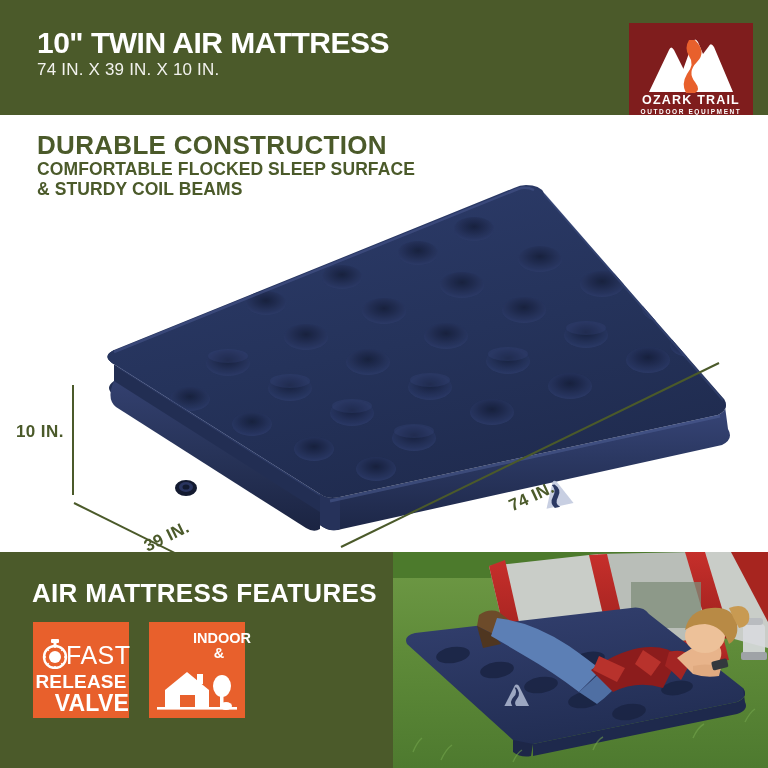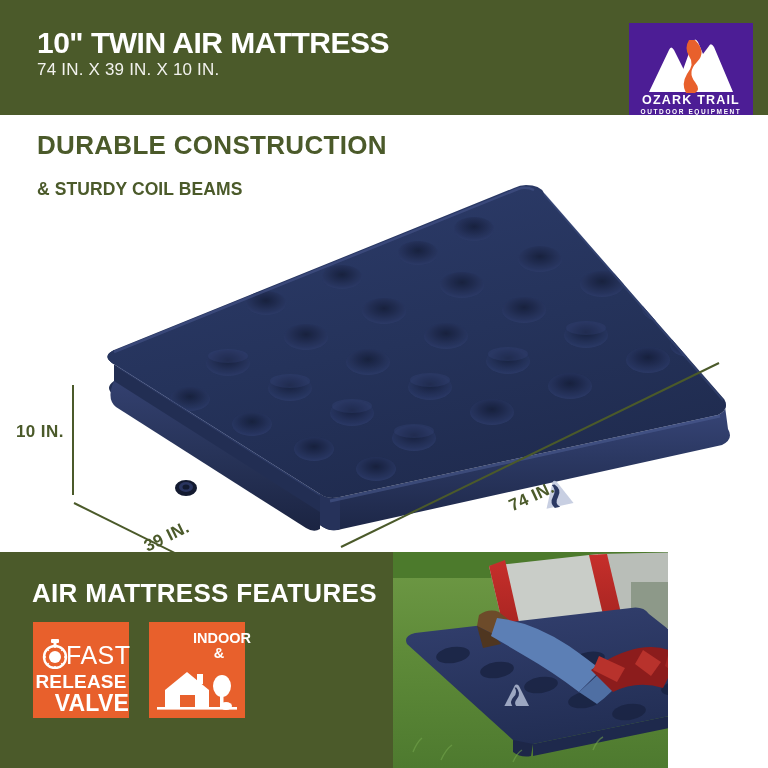--- a/index.html
+++ b/index.html
@@ -4,41 +4,41 @@
 <style>
   html,body{margin:0;padding:0;}
   body{width:768px;height:768px;background:#fff;font-family:"Liberation Sans",sans-serif;overflow:hidden;}
   .page{position:relative;width:768px;height:768px;background:#fff;}
 
   
   .header{position:absolute;left:0;top:0;width:768px;height:115px;background:#4b5a2a;}
   .title{position:absolute;left:37px;top:26px;font-size:30px;font-weight:bold;color:#fff;letter-spacing:-0.5px;font-family:"Liberation Sans",sans-serif;white-space:nowrap;}
   .subtitle{position:absolute;left:37px;top:60px;font-size:17px;color:#f2f2ee;letter-spacing:0.2px;white-space:nowrap;}
 
-  .logo{position:absolute;left:629px;top:23px;width:124px;height:105px;background:#4c1d95;}
+  .logo{position:absolute;left:629px;top:23px;width:124px;height:105px;background:#7f1d1d;}
   .logo-mark{position:absolute;left:50%;top:9px;transform:translateX(-50%);}
   .logo-name{position:absolute;left:0;right:0;top:70px;text-align:center;color:#fff;font-size:12.5px;font-weight:bold;letter-spacing:1.2px;font-family:"Liberation Sans",sans-serif;}
   .logo-sub{position:absolute;left:0;right:0;top:85px;text-align:center;color:#fff;font-size:6.5px;font-weight:bold;letter-spacing:1.6px;}
 
   
   .mid{position:absolute;left:0;top:115px;width:768px;height:437px;background:#fff;}
   .h2{position:absolute;left:37px;top:15px;font-size:26px;font-weight:bold;color:#4b5a2a;letter-spacing:0.3px;white-space:nowrap;}
   .h3l1{position:absolute;left:37px;top:44px;font-size:17.5px;font-weight:bold;color:#4b5a2a;letter-spacing:0.1px;white-space:nowrap;}
   .h3l2{position:absolute;left:37px;top:64px;font-size:17.5px;font-weight:bold;color:#4b5a2a;letter-spacing:0.1px;white-space:nowrap;}
 
   
   .bedwrap{position:absolute;left:78px;top:52px;width:660px;height:370px;}
   .dimlabel{position:absolute;color:#4b5a2a;font-weight:bold;font-size:17px;letter-spacing:0.4px;white-space:nowrap;}
   .lbl-10{left:-62px;top:255px;}
   .lbl-39{left:65px;top:360px;transform:rotate(-26deg);}
   .lbl-74{left:430px;top:320px;transform:rotate(-25deg);}
   .dimline{position:absolute;background:#4b5a2a;}
 
   
-  .bot{position:absolute;left:0;top:552px;width:668px;height:216px;background:#4b5a2a;overflow:hidden;}
+  .bot{position:absolute;left:0;top:552px;width:768px;height:216px;background:#4b5a2a;overflow:hidden;}
   .feat-title{position:absolute;left:32px;top:26px;font-size:26px;font-weight:bold;color:#fff;letter-spacing:0.3px;white-space:nowrap;}
   .tiles{position:absolute;left:33px;top:70px;display:flex;gap:20px;}
   .tile{width:96px;height:96px;background:#e8602c;position:relative;}
   .tile-txt{position:absolute;left:0;right:0;text-align:center;color:#fff;font-weight:bold;line-height:1.05;}
 
   .photo{position:absolute;left:393px;top:0;width:375px;height:216px;overflow:hidden;background:#5e8a3a;}
 </style>
 </head>
 <body>
 
@@ -56,20 +56,21 @@
           <path d="M50 8 Q62 20 52 30 Q42 40 50 50 Q56 58 50 61 L41 61 Q36 52 42 42 Q50 32 44 24 Q39 16 44 8 Z" fill="#e8602c"></path>
         </svg>
       </div>
       <div class="logo-name">OZARK TRAIL</div>
       <div class="logo-sub">OUTDOOR EQUIPMENT</div>
     </div>
   </div>
 
   <div class="mid">
     <div class="h2">DURABLE CONSTRUCTION</div>
+    <div class="h3l1">COMFORTABLE FLOCKED SLEEP SURFACE</div>
     <div class="h3l2">&amp; STURDY COIL BEAMS</div>
 
     <div class="bedwrap">
 
       <svg width="660" height="370" viewBox="0 0 660 370">
         <defs>
           <linearGradient id="topg" x1="0" y1="0" x2="0.4" y2="1">
             <stop offset="0%" stop-color="#2d3c6b"></stop>
             <stop offset="60%" stop-color="#25335b"></stop>
             <stop offset="100%" stop-color="#202c50"></stop>

